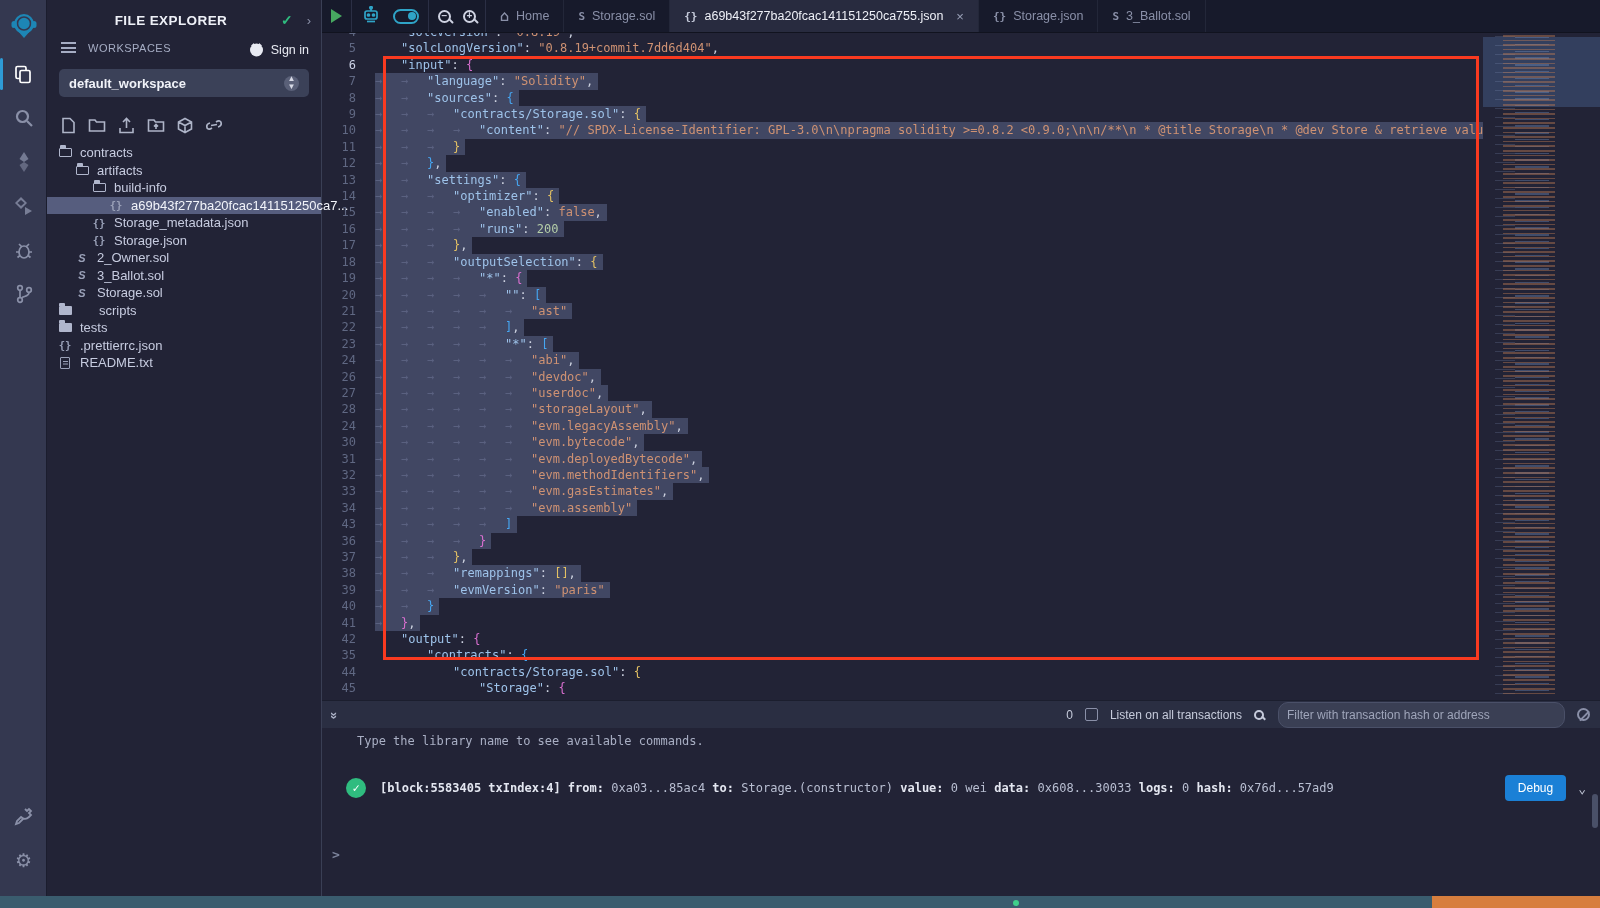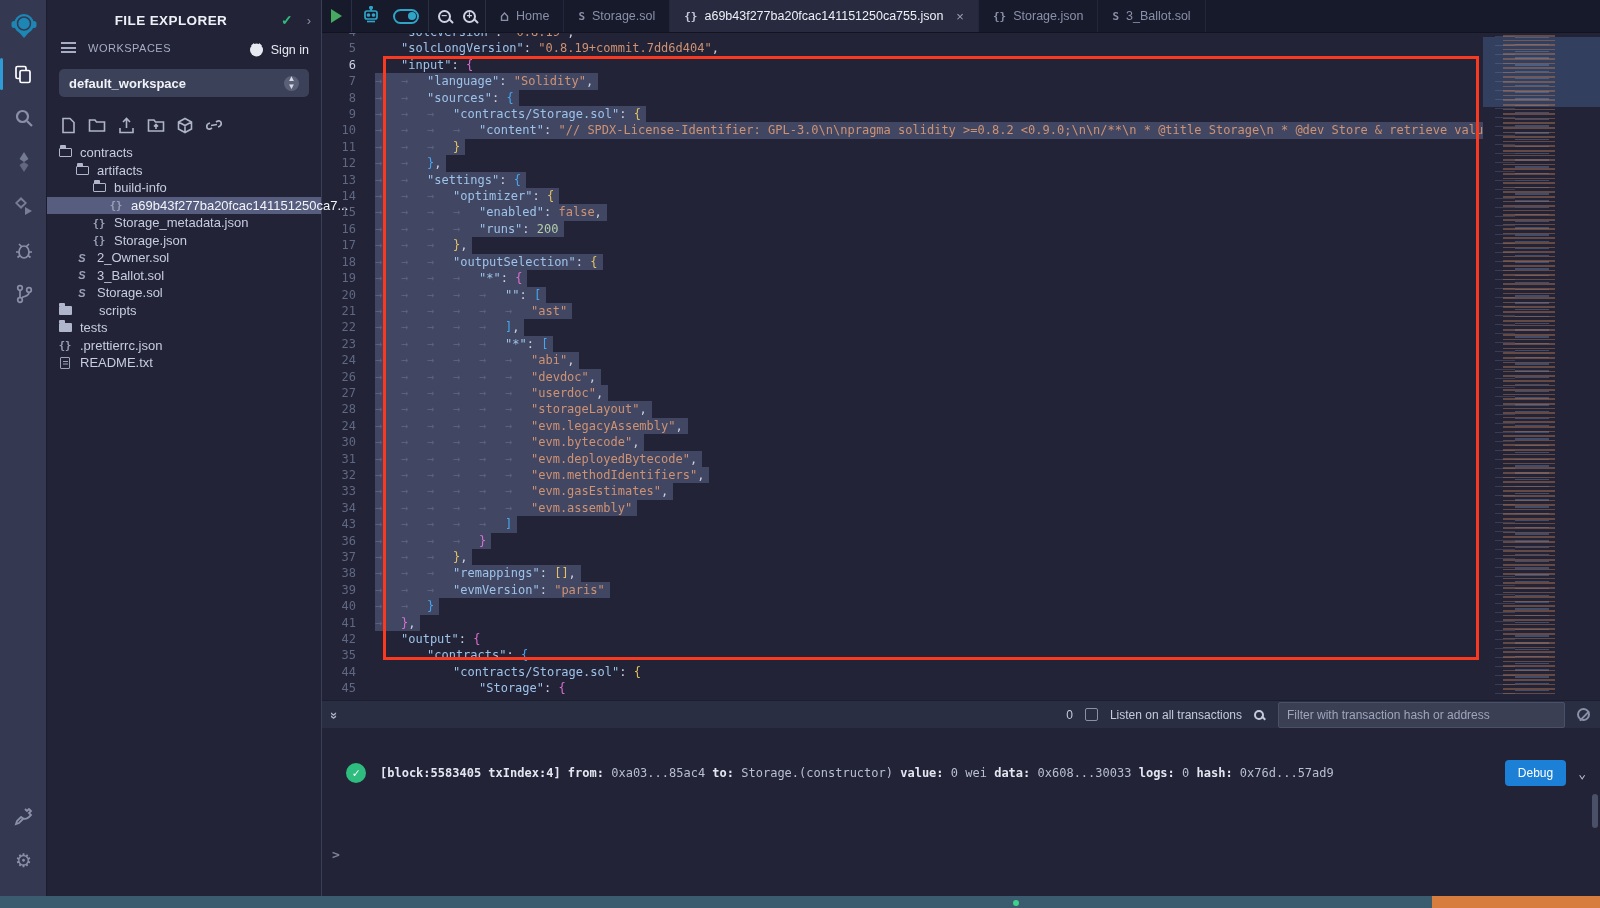--- a/index.html
+++ b/index.html
@@ -90,21 +90,21 @@
 
   
   .term-head{position:absolute;left:0;right:0;bottom:168px;height:28px;background:#2a2e42;border-top:1px solid #1b1e2e;display:flex;align-items:center;padding:0 10px;z-index:6;}
   .dbl-chev{color:#aeb4c8;font-size:13px;transform:rotate(90deg);font-weight:700;letter-spacing:-2px;}
   .th-right{margin-left:auto;display:flex;align-items:center;gap:12px;}
   .badge0{color:#c6cbdb;}
   .cbx{width:13px;height:13px;border:1.4px solid #8a90a8;border-radius:2px;background:transparent;}
   .listen{color:#c6cbdb;}
   .searchico{position:relative;width:10px;height:10px;border:2px solid #c6cbdb;border-radius:50%;margin-right:2px;}
   .searchico::after{content:"";position:absolute;width:5px;height:2px;background:#c6cbdb;transform:rotate(45deg);right:-4px;bottom:-1px;}
-  .filter-input{width:287px;height:26px;background:#3a3f54;border:1px solid #4a5068;border-radius:2px;color:#e8eaf2;padding:0 8px;font-size:12px;font-family:"Liberation Sans",sans-serif;}
+  .filter-input{width:287px;height:26px;background:#3a3f54;border:1px solid #4a5068;border-radius:10px;color:#e8eaf2;padding:0 8px;font-size:12px;font-family:"Liberation Sans",sans-serif;}
   .filter-input::placeholder{color:#9fa5ba;}
   .ban{position:relative;width:13px;height:13px;border:2px solid #8a90a8;border-radius:50%;}
   .ban::after{content:"";position:absolute;left:-1px;top:4.5px;width:13px;height:2px;background:#8a90a8;transform:rotate(-45deg);}
   .terminal{position:absolute;left:0;right:0;bottom:12px;height:156px;background:#222336;font-family:"DejaVu Sans Mono",monospace;z-index:6;}
   .term-lines{padding:6px 0 0 35px;color:#a9afc4;font-size:12px;line-height:15px;}
   .tx-row{display:flex;align-items:center;margin:26px 14px 0 24px;}
   .tx-check{width:20px;height:20px;border-radius:50%;background:#2fbc7f;color:#fff;font-size:12px;display:flex;align-items:center;justify-content:center;flex:none;margin-right:14px;}
   .tx-text{color:#b9bfd2;font-size:12px;white-space:nowrap;overflow:hidden;flex:1;}
   .tx-text b{color:#e3e6f0;font-weight:700;}
   .debug-btn{background:#1b80d6;color:#fff;border:none;border-radius:4px;font-size:12px;font-family:"Liberation Sans",sans-serif;padding:6px 13px;margin-left:12px;}
@@ -433,20 +433,21 @@
         <span class="cbx"></span>
         <span class="listen">Listen on all transactions</span>
         <span class="searchico"></span>
         <input class="filter-input" placeholder="Filter with transaction hash or address" style="">
         <span class="ban"></span>
       </div>
     </div>
 
     <div class="terminal">
       <div class="term-lines" id="termlines">
+          <div>Type the library name to see available commands.</div>
         </div>
       <div class="tx-row">
         <span class="tx-check">✓</span>
         <span class="tx-text" id="txtext"><b>[block:5583405 txIndex:4]</b><b> from:</b><span> 0xa03...85ac4</span><b> to:</b><span> Storage.(constructor)</span><b> value:</b><span> 0 wei</span><b> data:</b><span> 0x608...30033</span><b> logs:</b><span> 0</span><b> hash:</b><span> 0x76d...57ad9</span></span>
         <button class="debug-btn">Debug</button>
         <span class="tx-chev">⌄</span>
       </div>
       <div class="prompt">&gt;</div>
       <div class="term-scroll"></div>
     </div>

